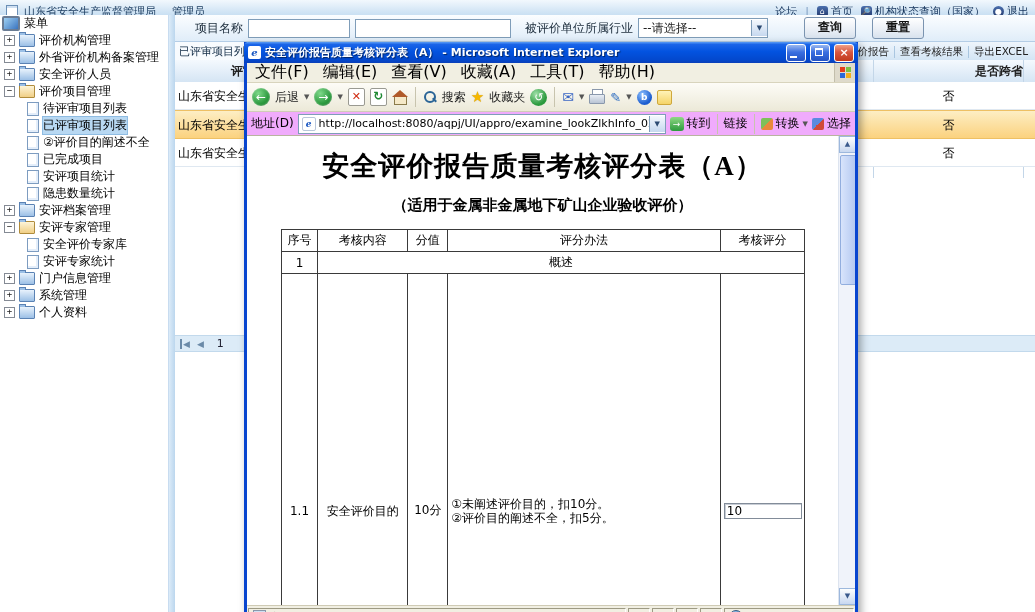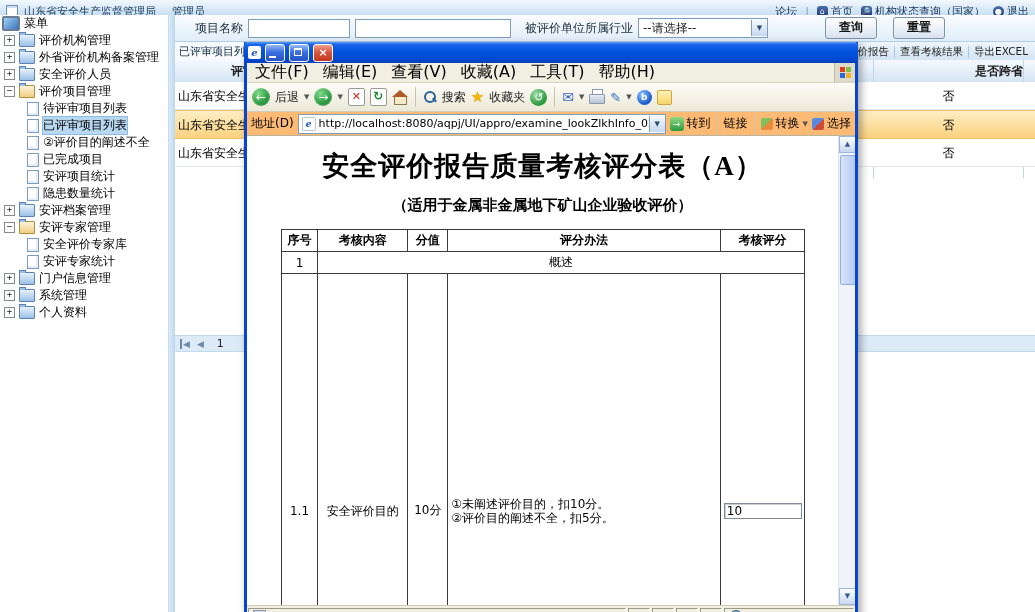--- a/index.html
+++ b/index.html
@@ -117,40 +117,40 @@
     color:#fff;text-align:center;line-height:17px;font-size:11px;}
   .env{color:#3b66c4;font-size:14px;flex:none;}
   .printer{width:16px;height:12px;flex:none;position:relative;margin-top:2px;}
   .printer::before{content:"";position:absolute;left:3px;top:-3px;width:9px;height:5px;background:#fff;border:1px solid #8a98ac;}
   .printer::after{content:"";position:absolute;left:0;top:2px;width:14px;height:8px;background:linear-gradient(#e8edf4,#b9c4d4);border:1px solid #8a98ac;border-radius:1px;}
   .pencil{color:#2d6cc0;font-size:13px;flex:none;}
   .msgr{width:15px;height:15px;border-radius:50%;flex:none;background:radial-gradient(circle at 35% 30%,#8fc2ff,#1d5ed0 65%);
     color:#fff;font-size:9px;line-height:15px;text-align:center;font-weight:bold;}
   .note{width:13px;height:13px;background:linear-gradient(#fff3b8,#f5d468);border:1px solid #cfa83c;border-radius:2px;flex:none;}
   .vsep{width:1px;height:20px;background:#c8c4ae;flex:none;margin:0 2px;}
-  .addressbar{height:23px;background:#fdba74;border-bottom:1px solid #b8b4a0;display:flex;align-items:center;gap:4px;padding:0 4px;}
+  .addressbar{height:23px;background:#f0abfc;border-bottom:1px solid #b8b4a0;display:flex;align-items:center;gap:4px;padding:0 4px;}
   .addr-label{font-size:12px;color:#000;flex:none;}
   .addr-box{flex:1;height:18px;background:#fff;border:1px solid #7f9db9;display:flex;align-items:center;overflow:hidden;}
   .addr-ico{width:12px;height:12px;background:#fff;border:1px solid #b9c6da;border-radius:2px;margin:0 3px;flex:none;
     color:#1553c0;font:italic bold 9px/12px "DejaVu Serif",serif;text-align:center;}
   .addr-url{font-size:11px;white-space:nowrap;overflow:hidden;flex:1;color:#000;}
   .go-ico{width:14px;height:14px;border-radius:3px;flex:none;background:linear-gradient(#8ed883,#2c9a3e);
     color:#fff;font-size:9px;line-height:14px;text-align:center;}
   .addr-item{display:flex;align-items:center;gap:3px;font-size:12px;color:#000;flex:none;cursor:pointer;}
   .cvt-ico{width:12px;height:12px;flex:none;background:linear-gradient(135deg,#7ec05a 50%,#e8893c 50%);border-radius:2px;}
   .sel-ico{width:12px;height:12px;flex:none;background:linear-gradient(135deg,#5a8ae0 50%,#d04a3a 50%);border-radius:2px;}
   
   .content{position:relative;height:469px;background:#fff;overflow:hidden;}
   .doc{position:absolute;left:0;top:0;right:17px;bottom:0;overflow:hidden;}
   .doc-title{font-family:"Liberation Serif","DejaVu Serif",serif;font-size:27px;font-weight:bold;
     text-align:center;margin-top:12px;letter-spacing:1px;}
   .doc-sub{font-family:"Liberation Serif","DejaVu Serif",serif;font-size:15px;font-weight:bold;text-align:center;margin-top:12px;}
   table.score{border-collapse:collapse;margin:14px 0 0 34px;table-layout:fixed;width:524px;font-size:12px;}
   table.score th,table.score td{border:1px solid #3a3a3a;padding:2px 3px;vertical-align:middle;}
-  table.score th{font-weight:bold;text-align:center;height:16px;}
+  table.score th{font-weight:normal;text-align:center;height:16px;}
   td.seq{text-align:center;}
   td.content{text-align:center;line-height:14px;}
   td.pts{text-align:center;}
   td.method{text-align:left;white-space:pre-line;line-height:14px;}
   td.secspan{text-align:center;}
   td.scorecell{padding:2px 2px;}
   .scoreinput{width:72px;height:14px;border:1px solid #828c99;box-shadow:inset 1px 1px 0 #c9ced6;
     font-size:12px;padding:0 2px;font-family:"DejaVu Sans",sans-serif;}
   .vscroll{position:absolute;right:0;top:0;width:17px;bottom:0;background:#f0f3fa;border-left:1px solid #dde4ef;box-sizing:border-box;}
   .sc-arrow{position:absolute;left:0;width:17px;height:17px;background:linear-gradient(#fdfefe,#c8d8f0);
@@ -285,21 +285,21 @@
 <div class="main">
   <div class="search-form">
     <span class="sf-label" style="margin-left:20px">项目名称</span>
     <input class="sf-input" style="width: 96px; margin-left: 5px;" value="">
     <input class="sf-input" style="width: 150px; margin-left: 5px;" value="">
     <span class="sf-label" style="margin-left:14px">被评价单位所属行业</span>
     <span class="sf-select" style="width:128px;margin-left:5px">
       <span class="selval">--请选择--</span>
       <span class="dropbtn">▼</span>
     </span>
-    <span class="xp-btn" style="margin-left:57px">查询</span>
+    <span class="xp-btn" style="margin-left:36px">查询</span>
     <span class="xp-btn" style="margin-left:16px">重置</span>
   </div>
 
   <div class="tabbar">
     <span class="tab">已评审项目列表</span>
     <span class="grid-toolbar">
       <span class="gt-item">查看评价报告</span>
       <span class="gt-sep"></span>
       <span class="gt-item">查看考核结果</span>
       <span class="gt-sep"></span>
@@ -331,20 +331,21 @@
   <div class="pager">
     <span class="pg-first">◀</span>
     <span>◀</span>
     <span class="pg-num">1</span>
   </div>
 </div>
 
 <div class="popup">
   <div class="titlebar">
     <span class="tt-icon">e</span>
+    <span class="tt-text">安全评价报告质量考核评分表（A） - Microsoft Internet Explorer</span>
     <span class="wbtn">
         <span class="g-min"></span>
       </span>
     <span class="wbtn">
         <span class="g-max"></span>
       </span>
     <span class="wbtn close">
         <span class="g-x">×</span>
       </span>
   </div>

